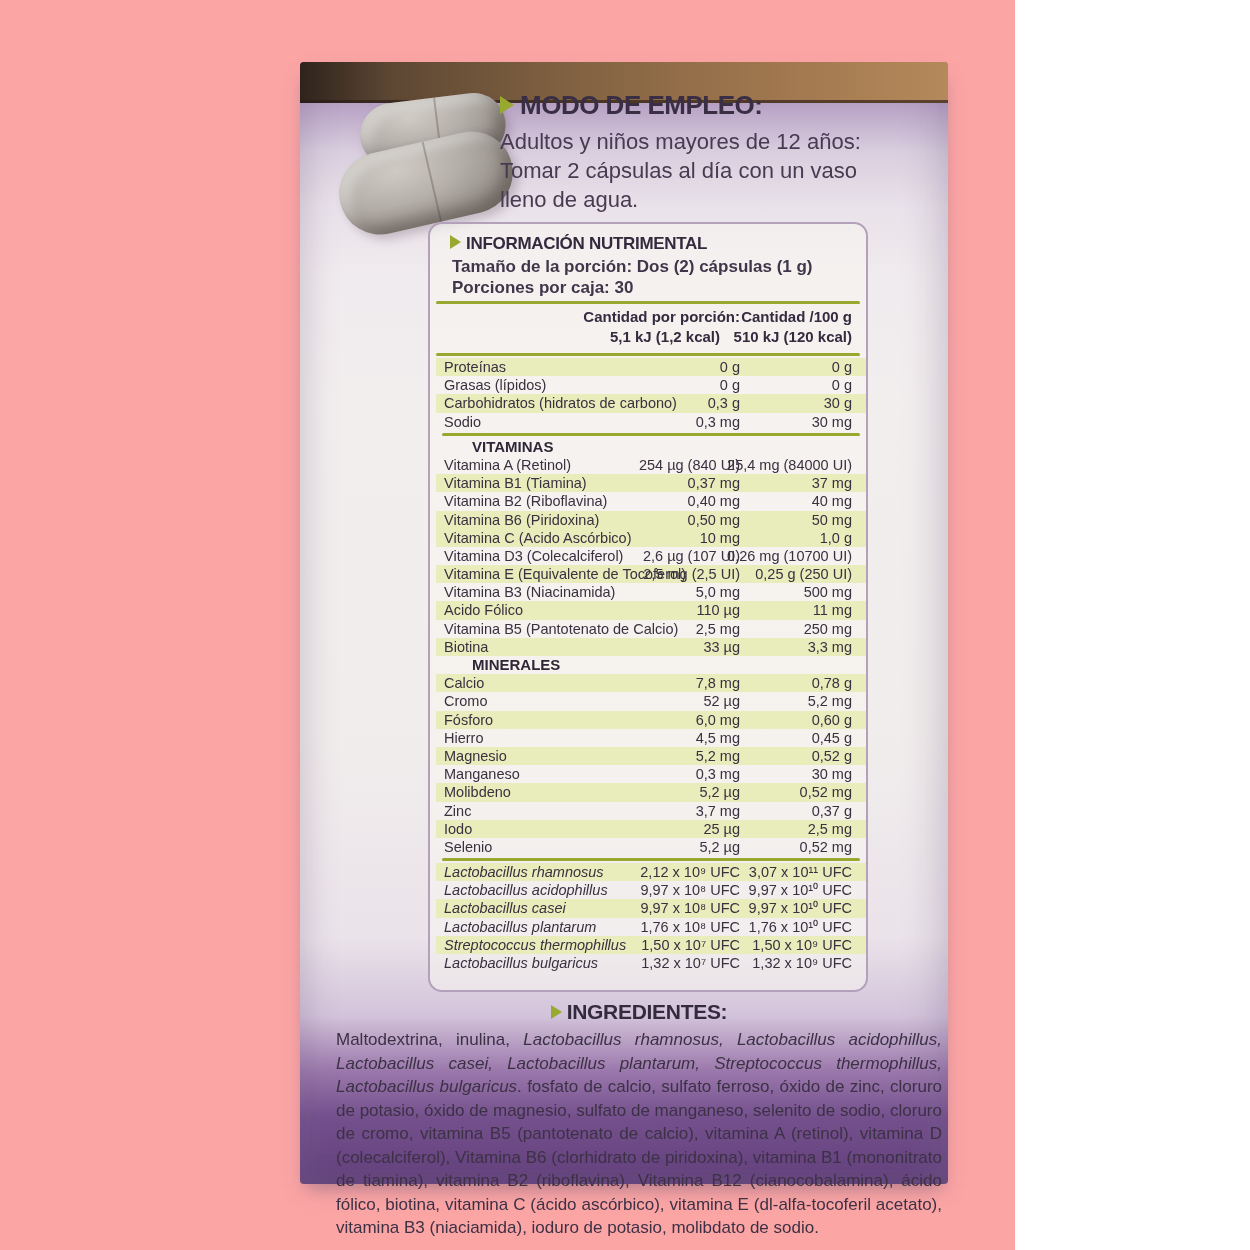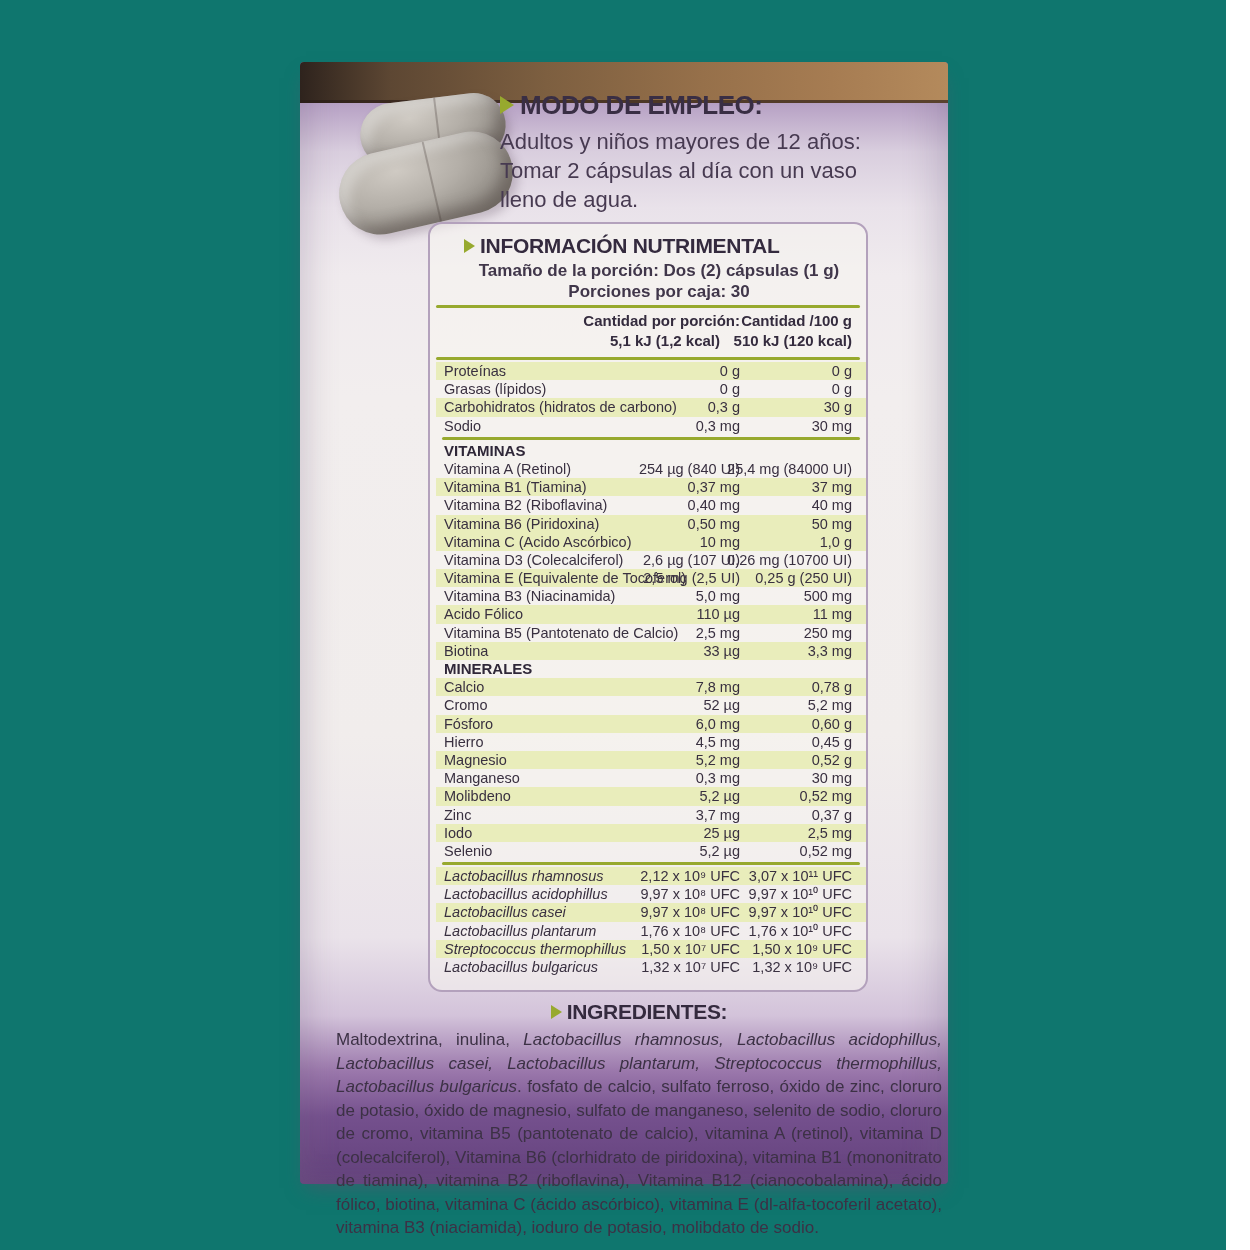--- a/index.html
+++ b/index.html
@@ -1,16 +1,16 @@
 <!DOCTYPE html>
 <html style="--accent: #97a92e; --row-highlight: #e9edbb; --panel-border: #b3a1bc; --text-dark: #3e3345;"><head>
 <meta charset="utf-8">
 <style>
   html,body{margin:0;padding:0;background:#ffffff;}
-  .scene{position:relative;width:1226px;height:1250px;background:#0f766e;overflow:hidden;
+  .scene{position:relative;width:1015px;height:1250px;background:#fca5a5;overflow:hidden;
          font-family:"Liberation Sans", sans-serif;color:var(--text-dark,#3e3345);}
   
   .box{position:absolute;left:300px;top:62px;width:648px;height:1122px;border-radius:4px;
        background:linear-gradient(180deg,
          #8f72a3 0%, #b9a4c6 4%, #d9cede 8%, #e9e2ea 13%, #f0ebee 19%,
          #f2eeee 30%, #f1edec 60%, #eae3ea 78%, #d3c3da 84%,
          #a internal 0%);
        background:linear-gradient(180deg,
          #8f72a3 0%, #b9a4c6 4%, #d9cede 8%, #e9e2ea 13%, #f0ebee 19%,
          #f2eeee 30%, #f1edec 60%, #eae3ea 78%, #d3c3da 85%,
@@ -35,33 +35,33 @@
       border-left-color:var(--accent,#97a92e);}
   .arrow.big{border-width:9px 0 9px 14px;margin-right:6px;}
   .arrow.small{border-width:7px 0 7px 11px;margin-right:5px;}
   .modo{position:absolute;left:200px;top:28px;width:430px;}
   .modo-title{font-size:26px;font-weight:bold;letter-spacing:-0.5px;color:#392e44;}
   .modo-body{margin-top:6px;font-size:22px;line-height:29px;color:#473a51;white-space:pre-line;}
   
   .panel{position:absolute;left:128px;top:160px;width:440px;height:770px;box-sizing:border-box;
       border:2px solid var(--panel-border,#b3a1bc);border-radius:14px;
       background:rgba(248,245,241,0.55);padding-top:8px;}
-  .panel-title{margin:2px 0 2px 34px;font-size:21px;font-weight:bold;letter-spacing:-0.3px;color:#342a3e;}
-  .serving{margin-left:22px;font-size:17px;font-weight:bold;color:#40364a;line-height:21px;text-align:center;}
+  .panel-title{margin:2px 0 2px 20px;font-size:17px;font-weight:bold;letter-spacing:-0.3px;color:#342a3e;}
+  .serving{margin-left:22px;font-size:17px;font-weight:bold;color:#40364a;line-height:21px;}
   .gline{height:3px;background:var(--accent,#97a92e);margin:3px 6px 2px;border-radius:2px;}
   .cols-header{position:relative;height:44px;font-size:15px;font-weight:bold;color:#342b3e;}
   .cols-header span{position:absolute;white-space:nowrap;}
   .h-ps1{right:126px;top:2px;}
   .h-ps2{right:146px;top:22px;}
   .h-hg1{right:14px;top:2px;}
   .h-hg2{right:14px;top:22px;padding-left:33px;}
   .rows{margin-top:2px;padding-left:6px;}
   .trow{position:relative;height:18.2px;line-height:18.2px;font-size:14.5px;color:#393040;}
   .trow.shaded{background:var(--row-highlight,#e9edbb);}
-  .trow.section{font-weight:bold;font-size:15px;color:#2f2738;}
+  .trow.section{font-weight:bold;font-size:15px;color:#2f2738;margin-left:28px;}
   .trow.italic .rname{font-style:italic;}
   .rname{position:absolute;left:8px;white-space:nowrap;}
   .rv1{position:absolute;right:126px;white-space:nowrap;}
   .rv2{position:absolute;right:14px;white-space:nowrap;}
   .tdivider{height:3px;background:var(--accent,#97a92e);margin:2px 6px;border-radius:2px;}
   
   .ingredientes{position:absolute;left:36px;top:938px;width:606px;}
   .ing-title{font-size:21px;font-weight:bold;letter-spacing:-0.3px;color:#342a3e;text-align:center;}
   .ing-text{margin-top:4px;font-size:17px;line-height:23.5px;color:#3c3145;text-align:justify;}
   .ing-text .it{font-style:italic;}

